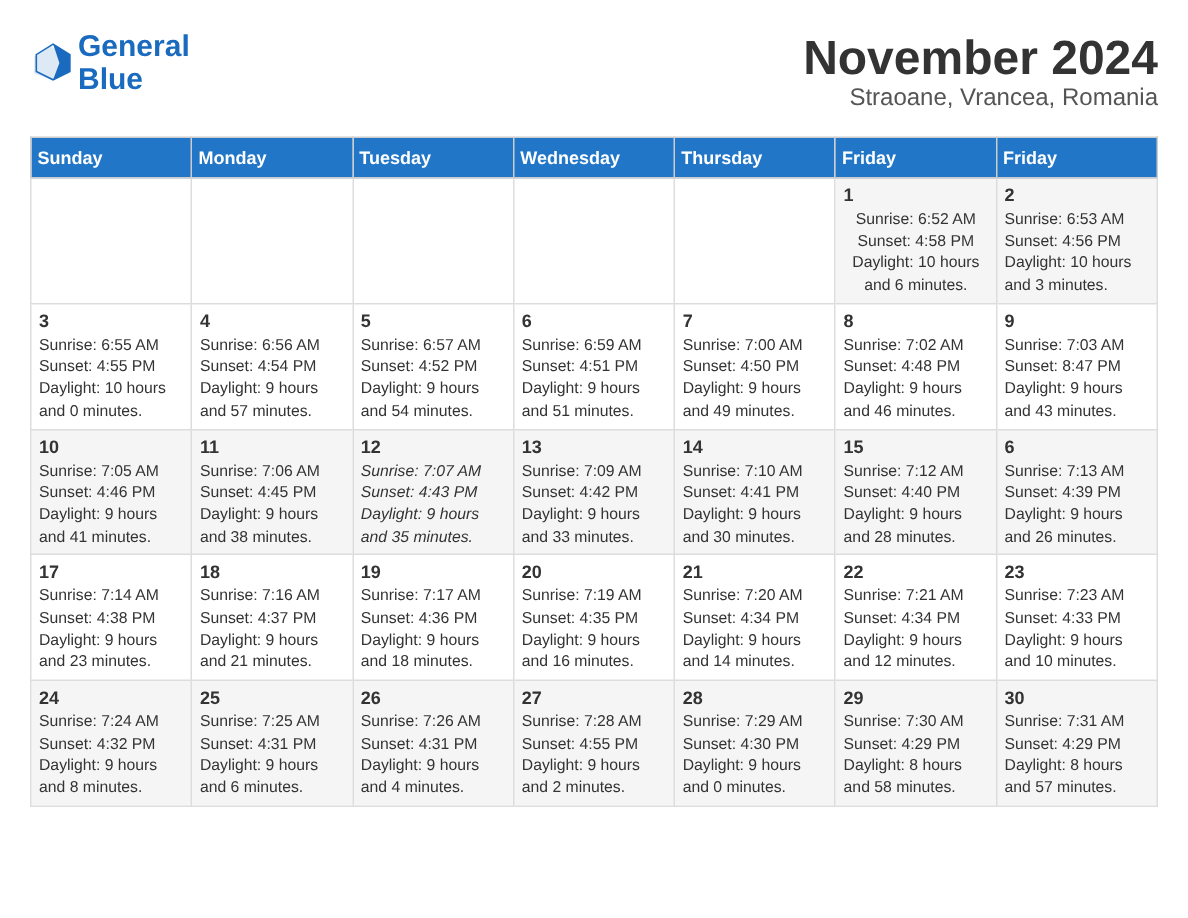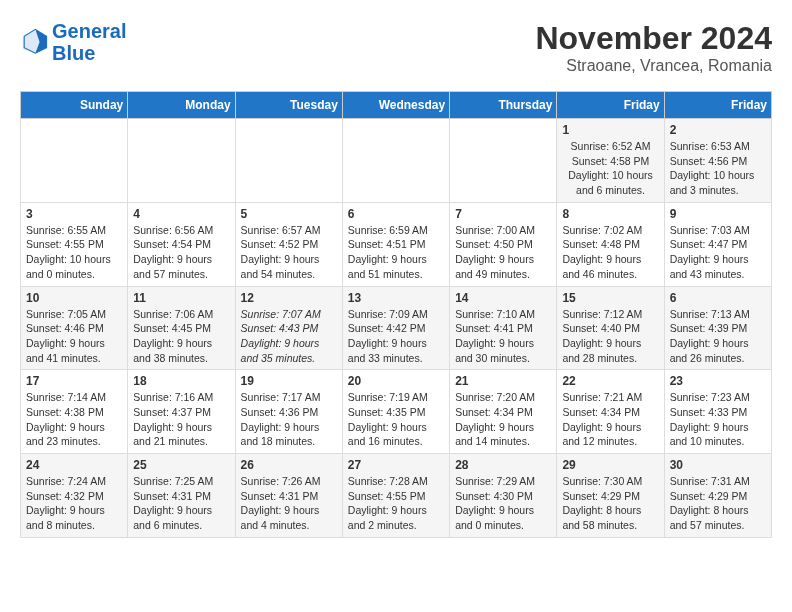--- a/index.html
+++ b/index.html
@@ -50,21 +50,21 @@
       width: 100%;
       border-collapse: collapse;
       table-layout: fixed;
     }
     thead tr th {
       background: #2176c7;
       color: #fff;
       font-size: 12px;
       font-weight: bold;
       padding: 6px 4px;
-      text-align: right;
+      text-align: left;
       border: 1px solid #ccc;
     }
     tbody tr td {
       vertical-align: top;
       border: 1px solid #ddd;
       padding: 4px 5px;
       font-size: 10.5px;
       color: #333;
       min-height: 80px;
       background: #fff;
@@ -184,21 +184,21 @@
         <td>
           <span class="day-num">8</span>
           <div class="day-info" style="white-space: pre-line;">Sunrise: 7:02 AM
 Sunset: 4:48 PM
 Daylight: 9 hours
 and 46 minutes.</div>
         </td>
         <td>
           <span class="day-num">9</span>
           <div class="day-info" style="white-space: pre-line;">Sunrise: 7:03 AM
-Sunset: 4:47 PM
+Sunset: 8:47 PM
 Daylight: 9 hours
 and 43 minutes.</div>
         </td>
       </tr>
       <tr>
         <td>
           <span class="day-num">10</span>
           <div class="day-info" style="white-space: pre-line;">Sunrise: 7:05 AM
 Sunset: 4:46 PM
 Daylight: 9 hours

